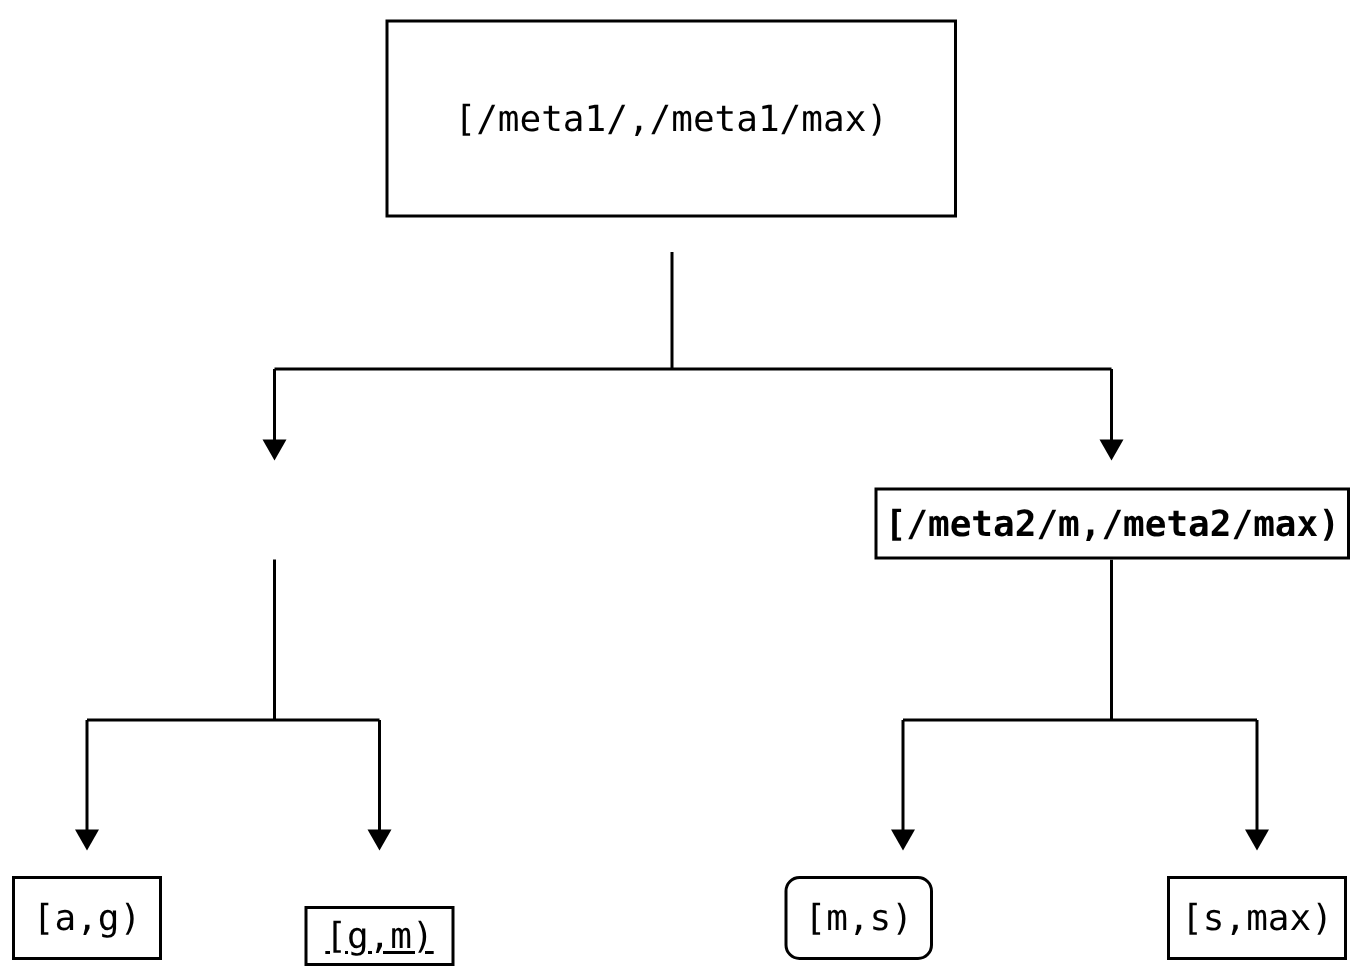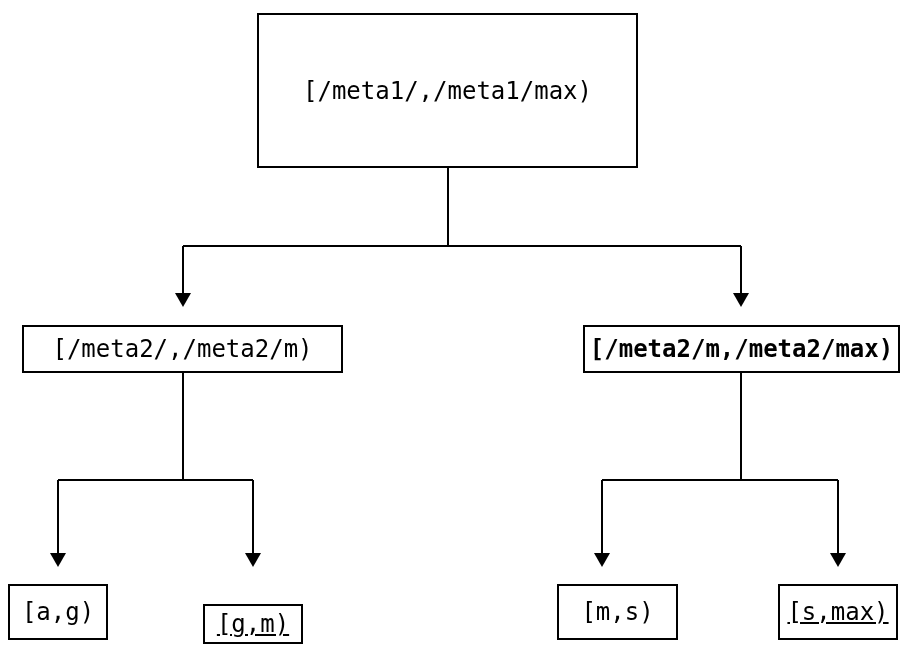--- a/index.html
+++ b/index.html
@@ -37,27 +37,27 @@
     box-sizing: border-box;
     border: 2px solid #000000;
     background: #ffffff;
     display: flex;
     align-items: center;
     justify-content: center;
     font-size: 24px;
     white-space: nowrap;
     letter-spacing: 0;
   }
-  .node-root  { left: 257px; top: 13px;  width: 381px; height: 155px; }
+  .node-root  { left: 257px; top: 13px;  width: 381px; height: 132px; }
   .node-left  { left: 22px;  top: 325px; width: 321px; height: 48px; }
   .node-right { left: 583px; top: 325px; width: 317px; height: 48px; font-weight: bold; }
   .leaf-ag    { left: 8px;   top: 584px; width: 100px; height: 56px; justify-content: center; }
   .leaf-gm    { left: 203px; top: 604px; width: 100px; height: 40px; text-decoration: underline; }
-  .leaf-ms    { left: 557px; top: 584px; width: 121px;  height: 56px; }
-  .leaf-smax  { left: 778px; top: 584px; width: 120px; height: 56px; text-decoration: underline; }
+  .leaf-ms    { left: 523px; top: 584px; width: 99px;  height: 56px; border-radius: 10px; }
+  .leaf-smax  { left: 778px; top: 584px; width: 120px; height: 56px; }
 </style>
 </head>
 <body>
 
 <div class="canvas">
 
   <svg class="edges" width="912" height="652" viewBox="0 0 912 652" aria-hidden="true">
 
     <g>
       <path d="M448 168 L448 246"></path>
@@ -84,23 +84,20 @@
       <polygon points="594,553 610,553 602,567"></polygon>
       <path d="M838 480 L838 554"></path>
       <polygon points="830,553 846,553 838,567"></polygon>
     </g>
   </svg>
 
   <div class="node node-root">
     <span>[/meta1/,/meta1/max)</span>
   </div>
 
-  <div class="node node-left">
-    <span>[/meta2/,/meta2/m)</span>
-  </div>
 
   <div class="node node-right">
     <span>[/meta2/m,/meta2/max)</span>
   </div>
 
   <div class="node leaf-ag">
     <span>[a,g)</span>
   </div>
 
   <div class="node leaf-gm">

